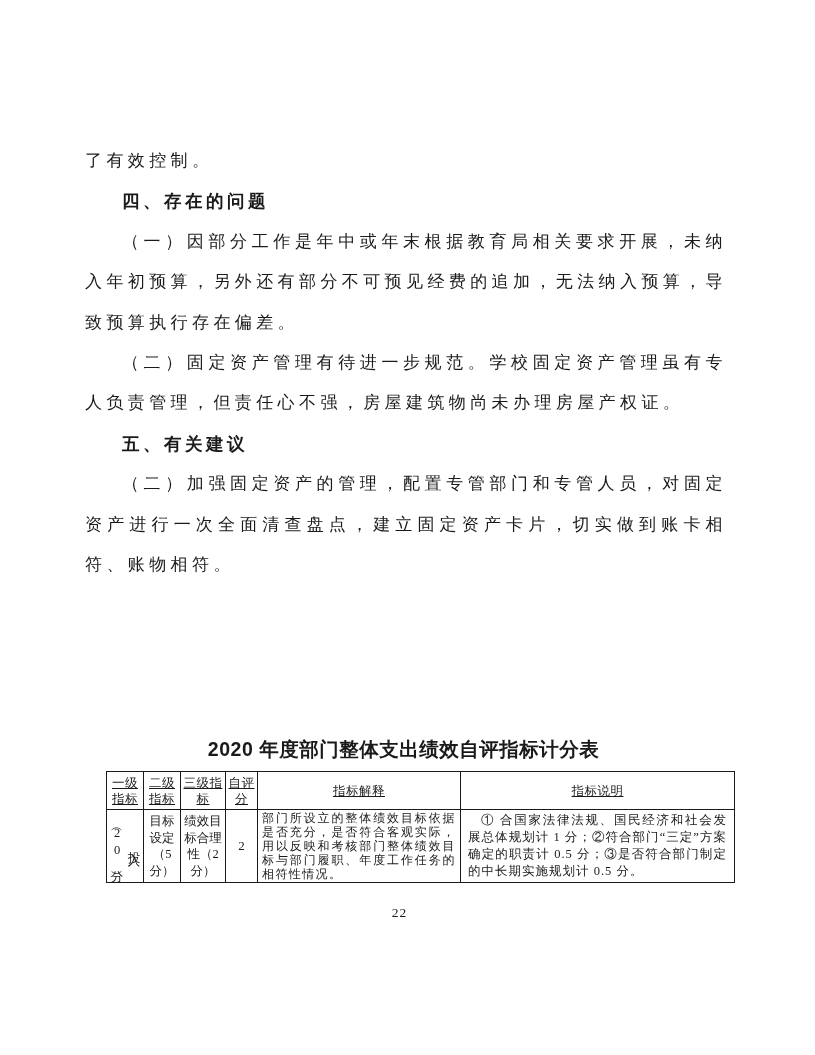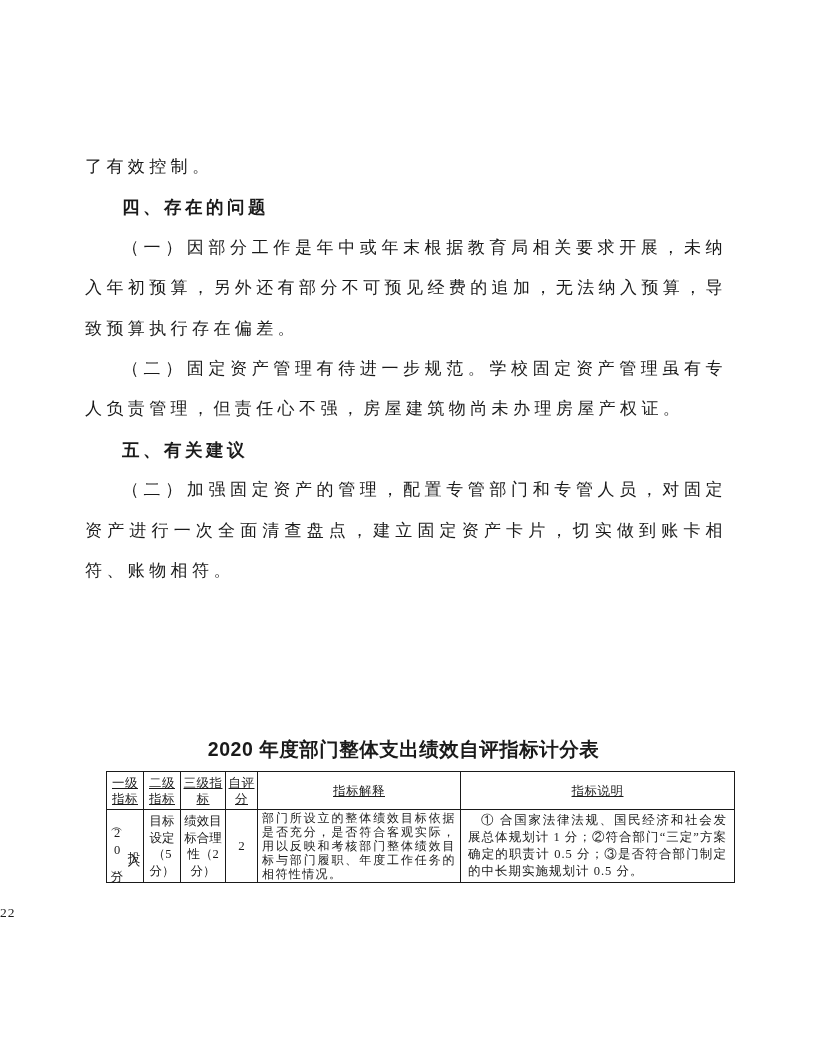--- a/index.html
+++ b/index.html
@@ -16,21 +16,21 @@
     color: #1a1a1a;
   }
   .page {
     position: absolute;
     inset: 0;
     background: #ffffff;
   }
   .content {
     position: absolute;
     left: 85px;
-    top: 147px;
+    top: 141px;
     width: 642px;
   }
   .para {
     margin: 0;
     font-size: 17px;
     line-height: 40.4px;
     letter-spacing: 4.4px;
     text-align: justify;
     text-justify: inter-character;
     text-indent: 37px;
@@ -117,20 +117,21 @@
     text-align: justify;
     text-justify: inter-character;
     text-indent: 13px;
     padding: 2px 7px;
   }
   .page-number {
     position: absolute;
     left: 0;
     right: 16px;
     top: 905px;
+    text-align: center;
     font-size: 13.5px;
     letter-spacing: 1px;
   }
 </style>
 </head>
 <body>
 
 <div class="page">
 
   <div class="content">

